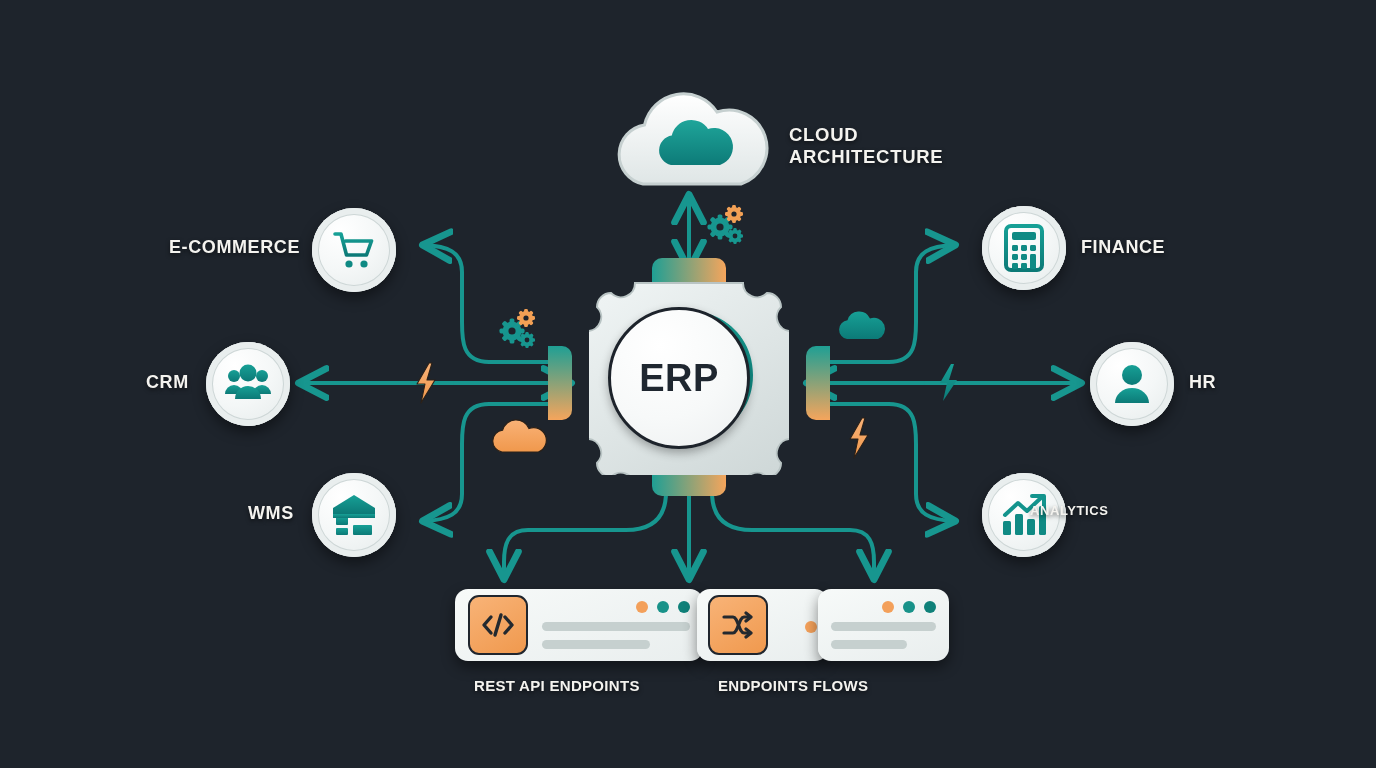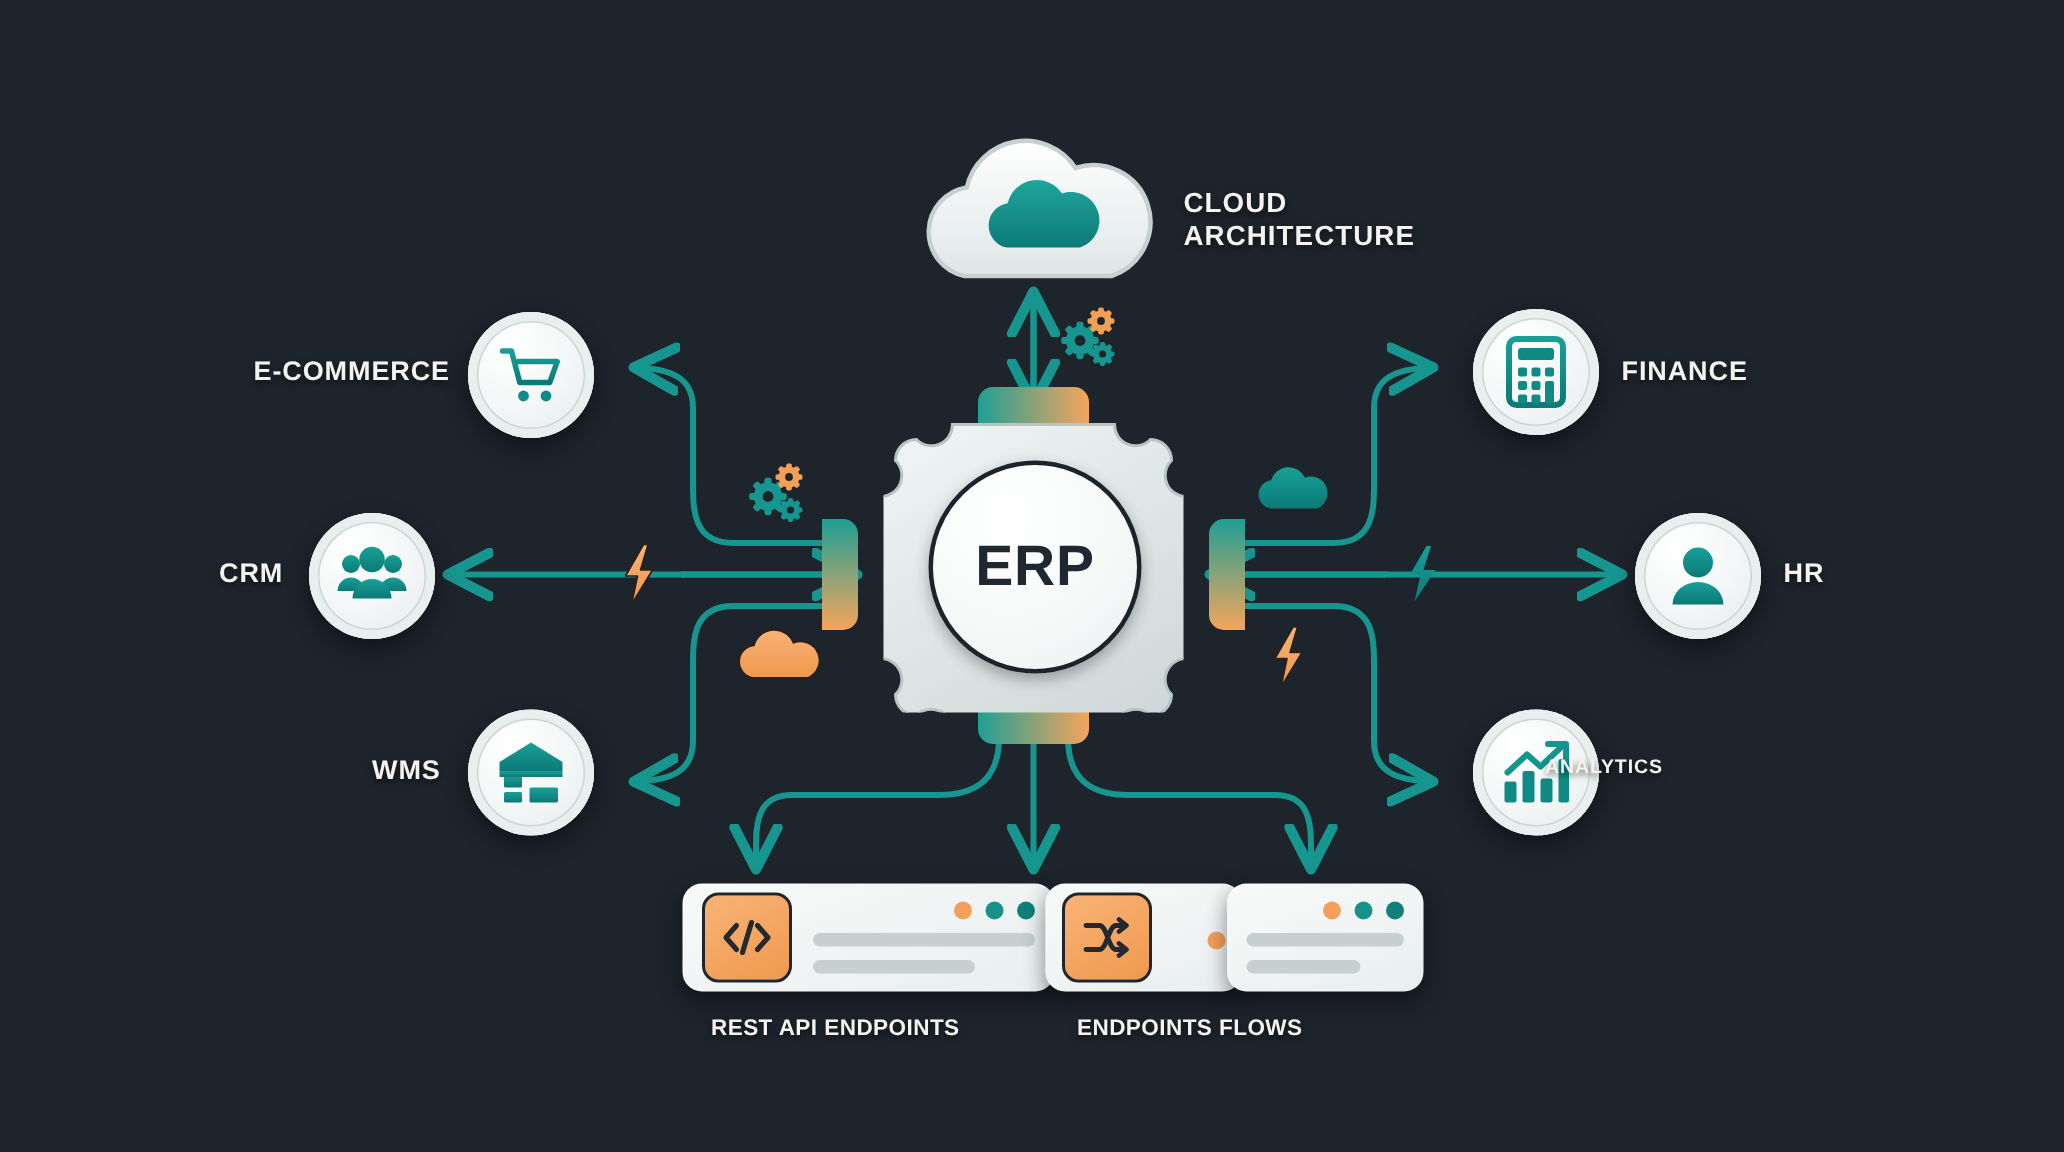--- a/index.html
+++ b/index.html
@@ -25,21 +25,21 @@
     text-shadow:0 2px 4px rgba(0,0,0,.55);
     white-space:pre-line;line-height:1.15;
   }
 
   
   #hub{position:absolute;left:585px;top:271px;width:208px;height:208px;}
   .hub-outer{
     position:absolute;left:4px;top:4px;width:200px;height:200px;
   }
   .hub-core{
-    position:absolute;left:34px;top:36px;width:136px;height:136px;border-radius:50%;
+    position:absolute;left:23px;top:36px;width:136px;height:136px;border-radius:50%;
     background:radial-gradient(circle at 36% 26%, #ffffff 0%, #f7f9f9 55%, #eceff0 100%);
     border:3px solid #1d232b;
     display:flex;flex-direction:row;align-items:center;justify-content:center;
     box-shadow:0 4px 10px rgba(0,0,0,.3);
   }
   .hub-t1{font-size:38px;font-weight:bold;color:#1f2730;line-height:1;letter-spacing:.5px;}
   .hub-t2{font-size:19px;font-weight:bold;color:#1f2730;line-height:1.08;margin-top:3px;text-align:center;}
 
   
   .card{

